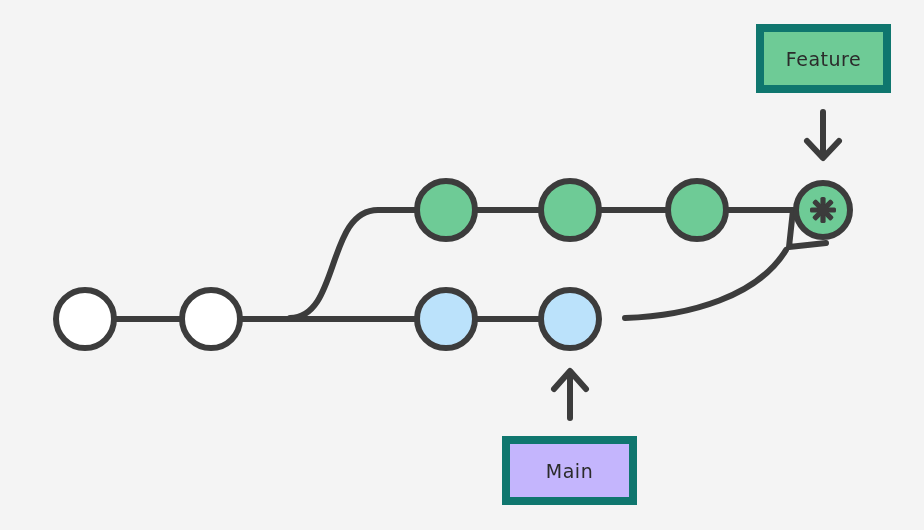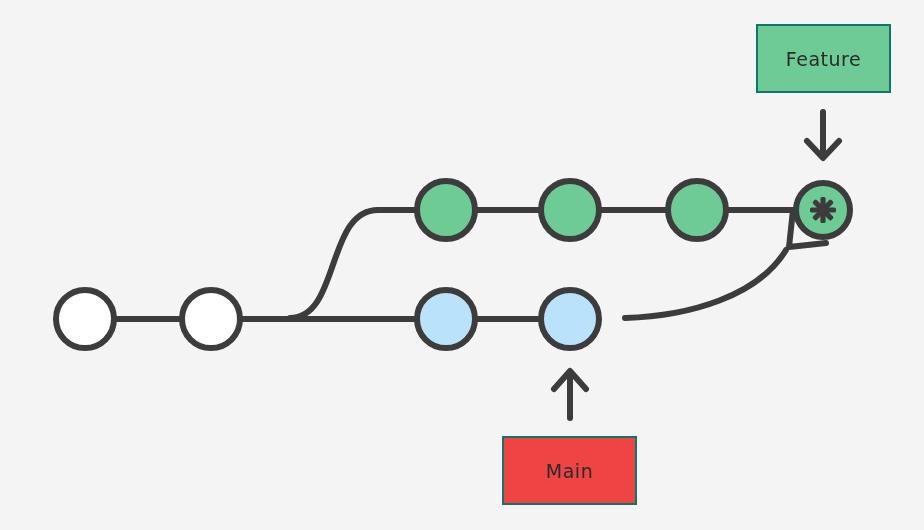--- a/index.html
+++ b/index.html
@@ -21,42 +21,42 @@
   #git-graph-svg {
     position: absolute;
     top: 0;
     left: 0;
     width: 924px;
     height: 530px;
   }
   .branch-label {
     position: absolute;
     box-sizing: border-box;
-    border: 2px solid #0f766e;
+    border: 8px solid #0f766e;
     display: flex;
     align-items: center;
     justify-content: center;
     font-size: 19px;
     color: #2b2b2b;
     letter-spacing: 0.5px;
     font-family: "DejaVu Sans", sans-serif;
   }
   #branch-label-feature {
     left: 756px;
     top: 24px;
     width: 135px;
     height: 69px;
     background: #6ecb96;
   }
   #branch-label-main {
     left: 502px;
     top: 436px;
     width: 135px;
     height: 69px;
-    background: #ef4444;
+    background: #c4b5fd;
   }
   .label-text {
     pointer-events: none;
   }
 </style>
 </head>
 <body>
 
 <div id="diagram-root">
 

